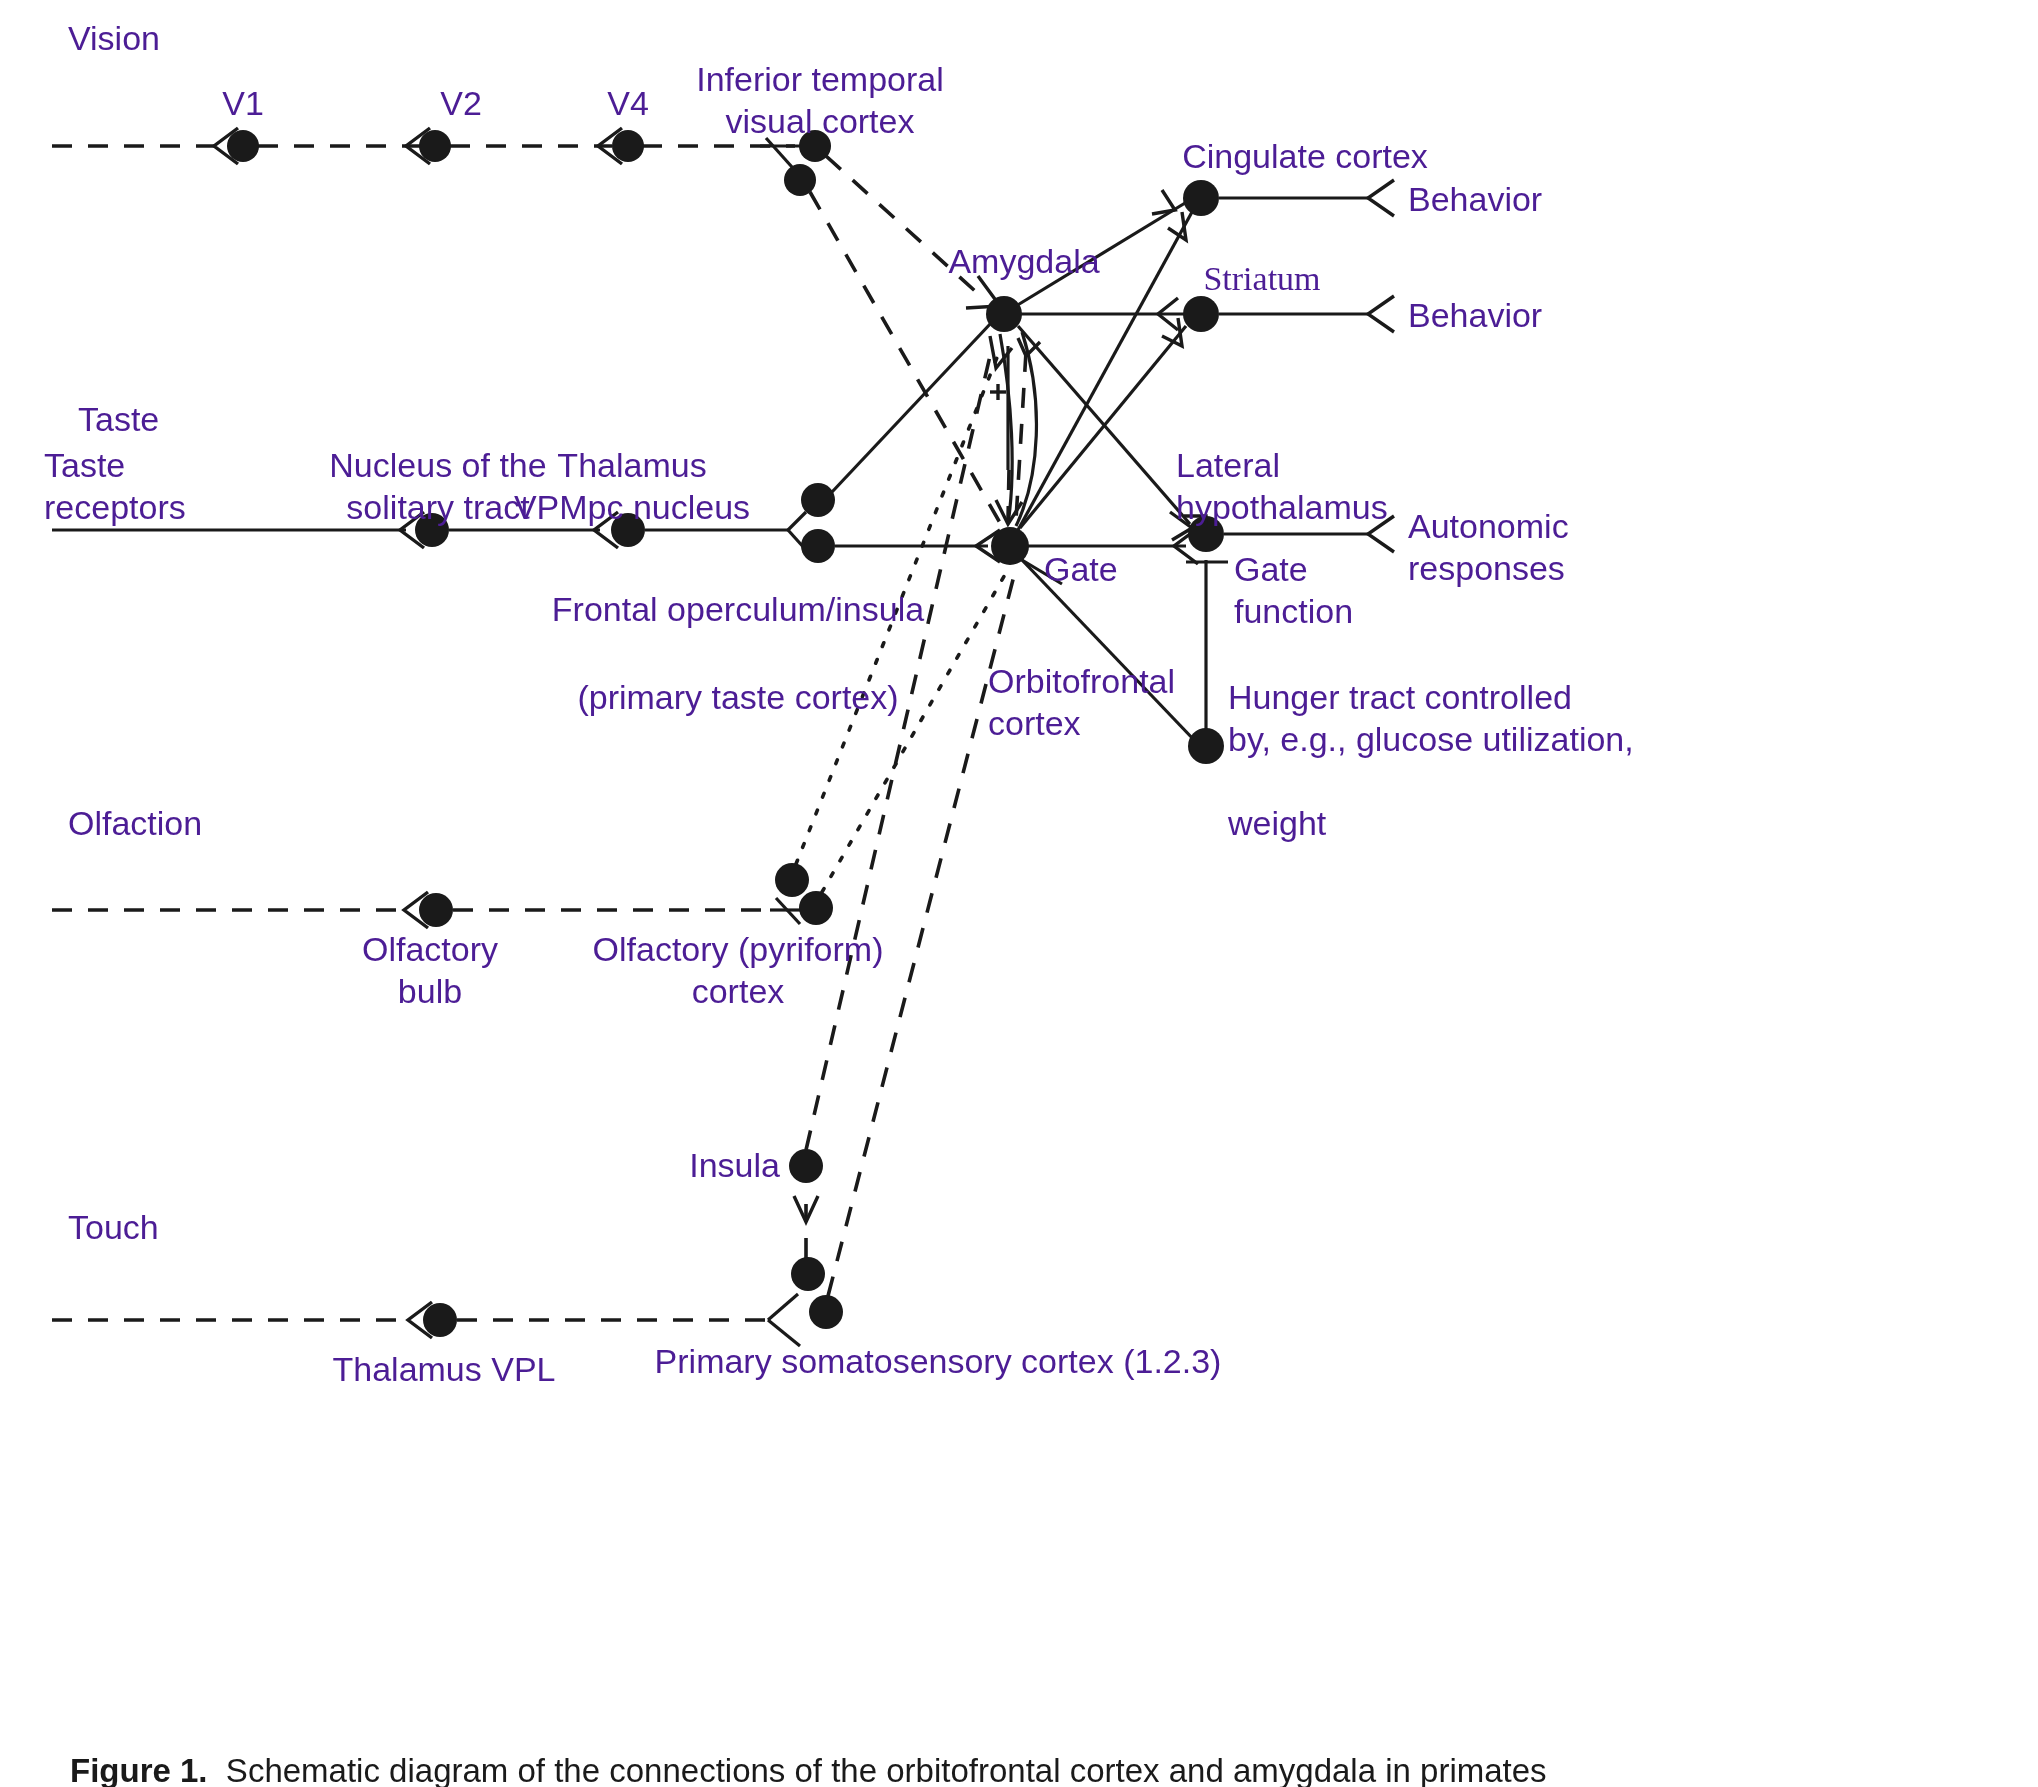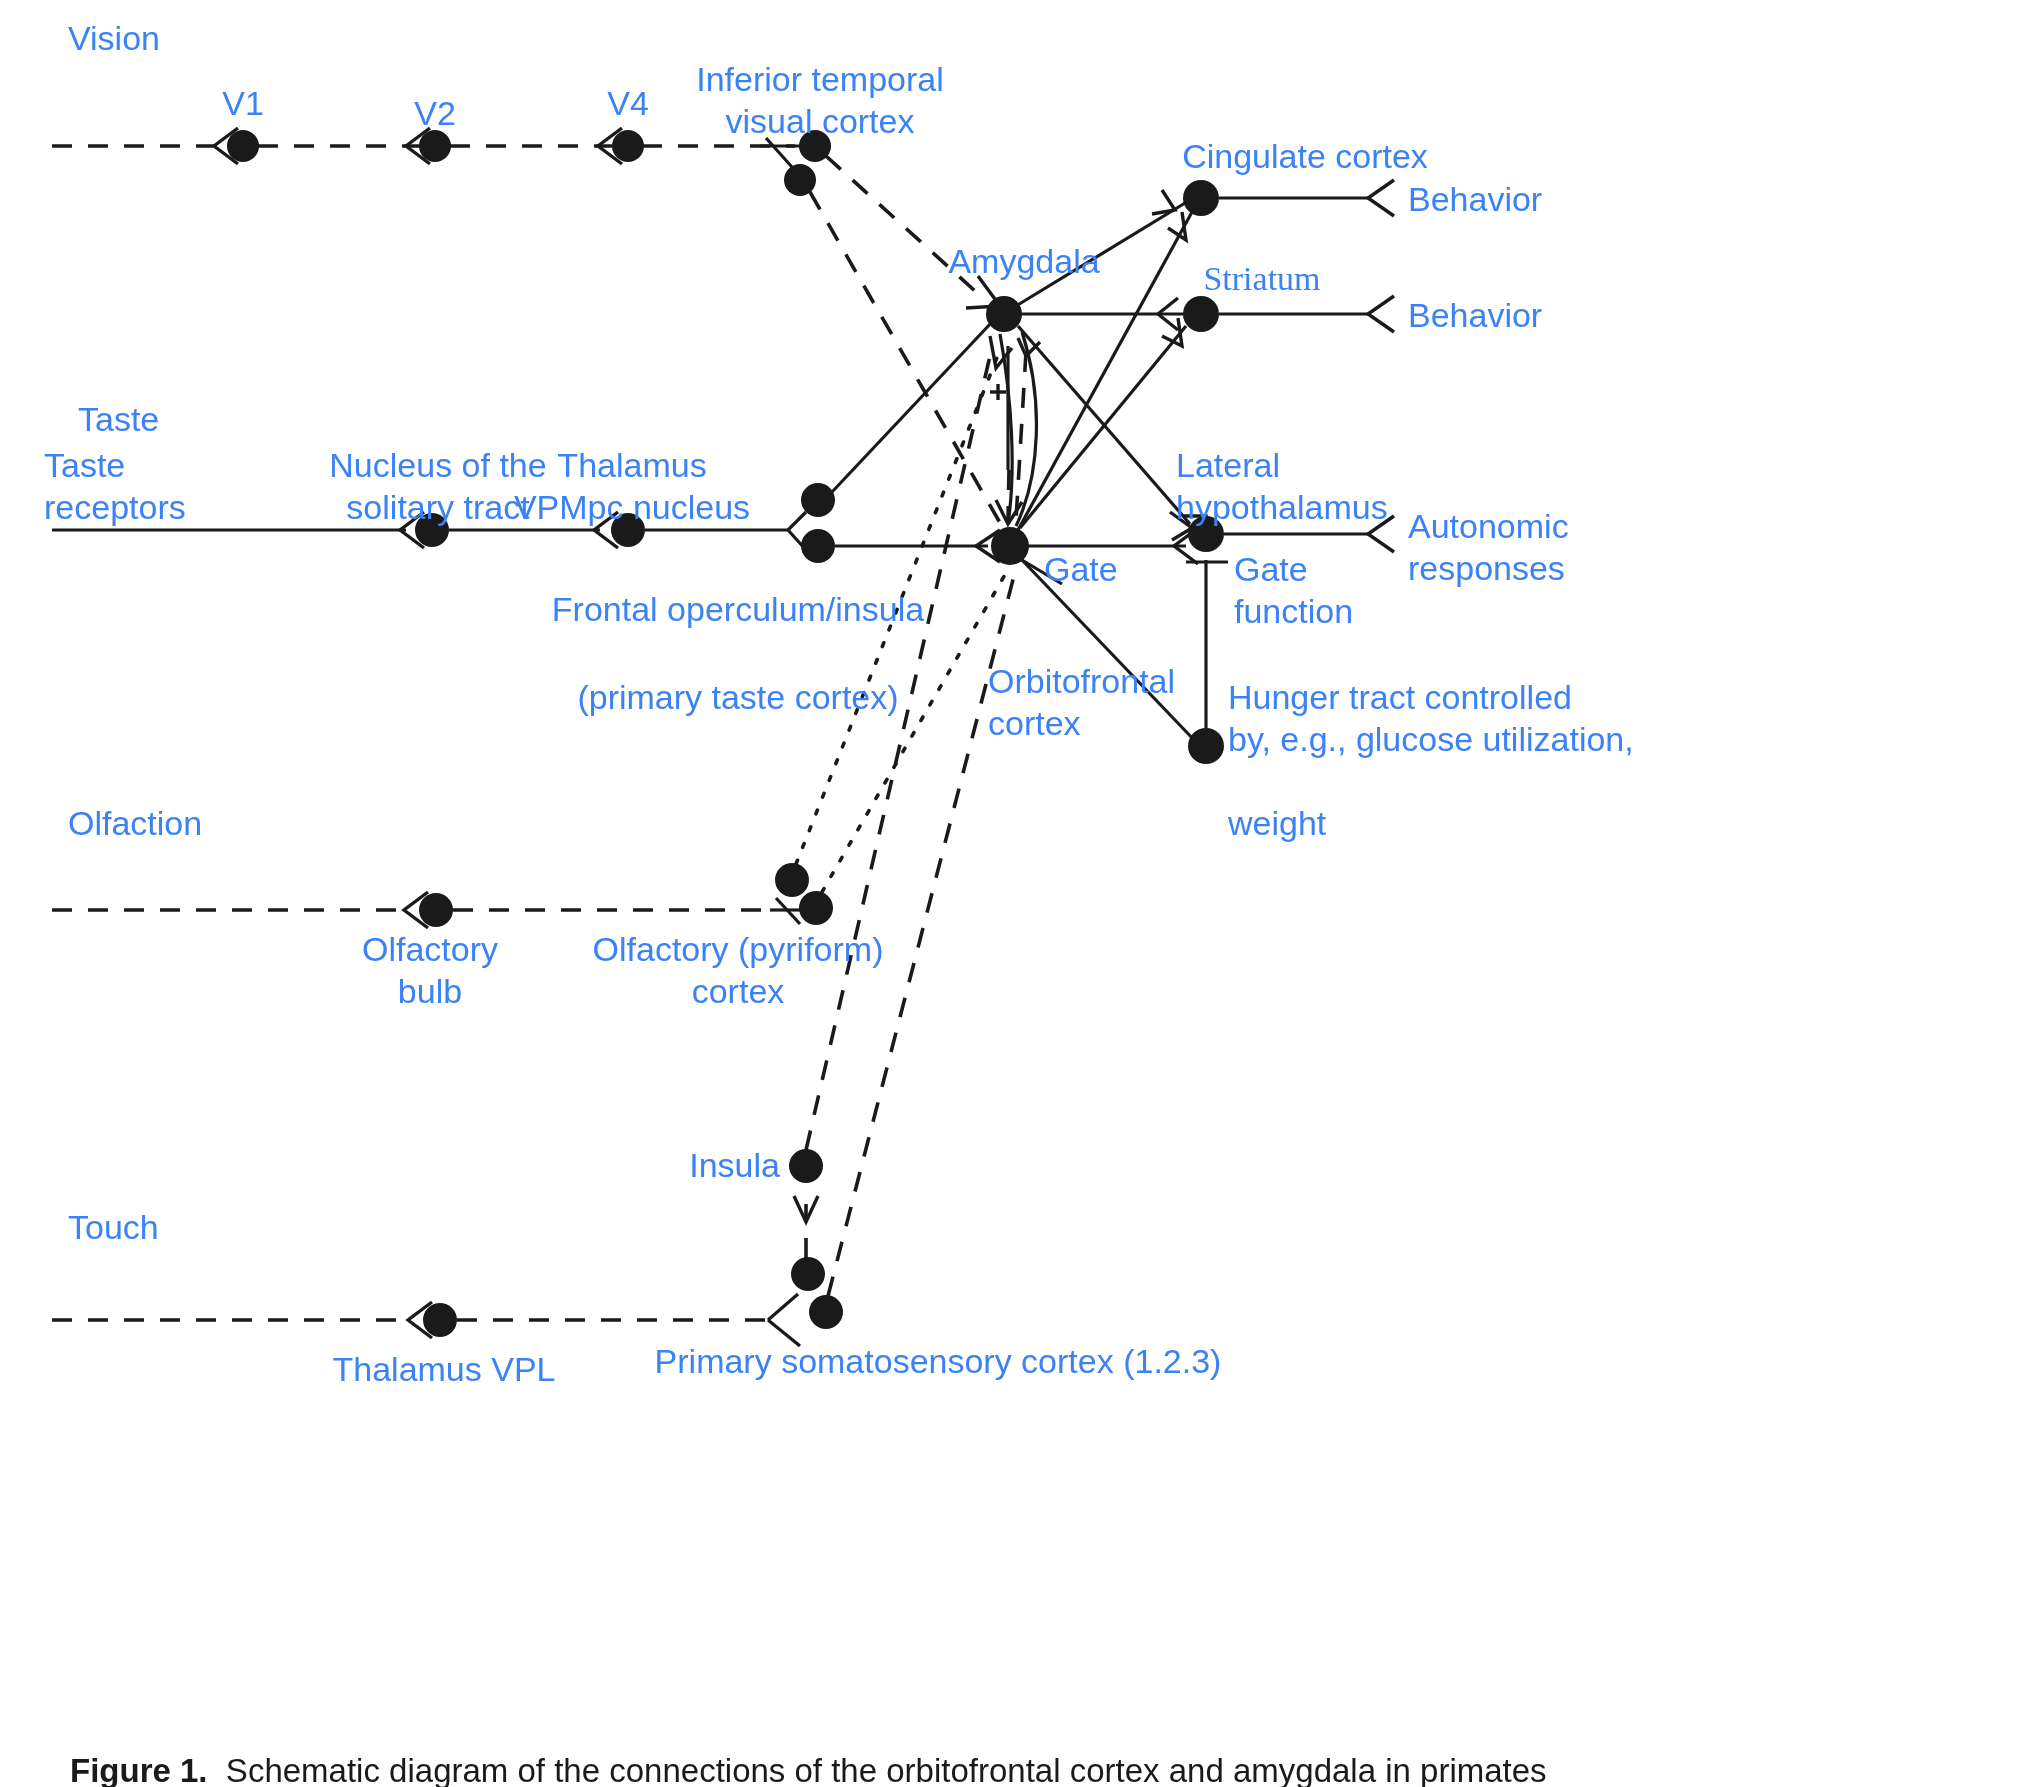--- a/index.html
+++ b/index.html
@@ -16,21 +16,21 @@
     overflow: hidden;
   }
   svg#wiring {
     position: absolute;
     top: 0; left: 0;
     width: 2038px;
     height: 1787px;
   }
   .lbl {
     position: absolute;
-    color: #3b82f6;
+    color: #4c1d95;
     font-family: "Liberation Sans", sans-serif;
     font-size: 34px;
     line-height: 42px;
     white-space: pre;
   }
   .lbl.ctr { text-align: center; transform: translateX(-50%); }
   .lbl.lft { text-align: left; }
   .lbl.rgt { text-align: right; transform: translateX(-100%); }
   .caption {
     position: absolute;
@@ -190,21 +190,21 @@
     <circle class="nd" cx="806" cy="1166" r="17"></circle>
 
     <line class="lnd" x1="806" y1="1150" x2="990" y2="356"></line>
 
     <line class="lnd" x1="828" y1="1296" x2="1016" y2="568"></line>
 
   </svg>
 
   <div class="lbl lft" style="left:68px; top:17px;">Vision</div>
   <div class="lbl ctr" style="left:243px; top:82px;">V1</div>
-  <div class="lbl ctr" style="left:435px; top:82px;margin-top:10px;">V2</div>
+  <div class="lbl ctr" style="left:461px; top:82px;">V2</div>
   <div class="lbl ctr" style="left:628px; top:82px;">V4</div>
   <div class="lbl ctr" style="left:820px; top:58px;">Inferior temporal</div>
   <div class="lbl ctr" style="left:820px; top:100px;">visual cortex</div>
 
   <div class="lbl ctr" style="left:1305px; top:135px;">Cingulate cortex</div>
   <div class="lbl lft" style="left:1408px; top:178px;">Behavior</div>
   <div class="lbl ctr" style="left:1024px; top:240px;">Amygdala</div>
   <div class="lbl ctr" style="left:1262px; top:258px;font-family:Liberation Serif, serif;">Striatum</div>
   <div class="lbl lft" style="left:1408px; top:294px;">Behavior</div>
 

